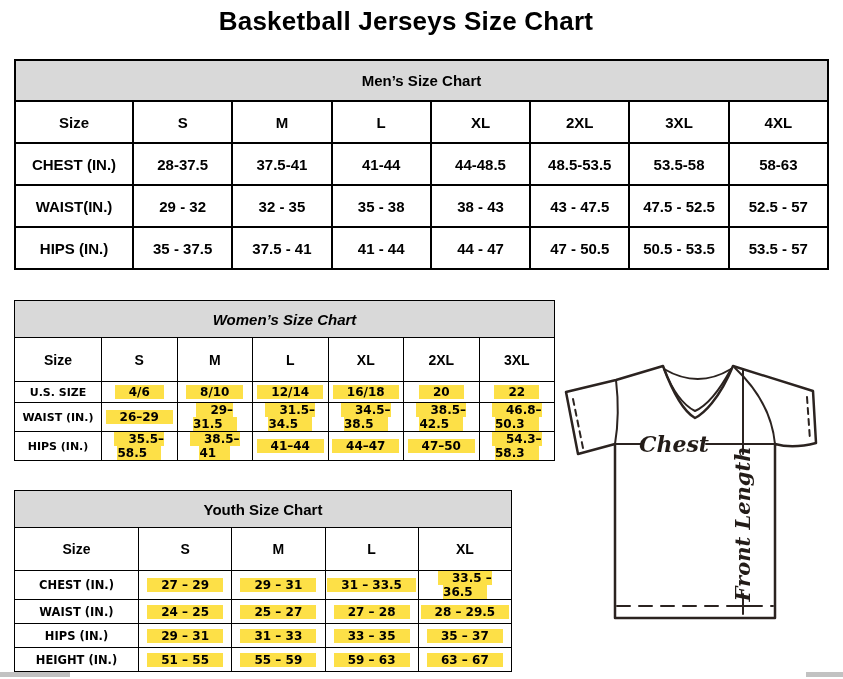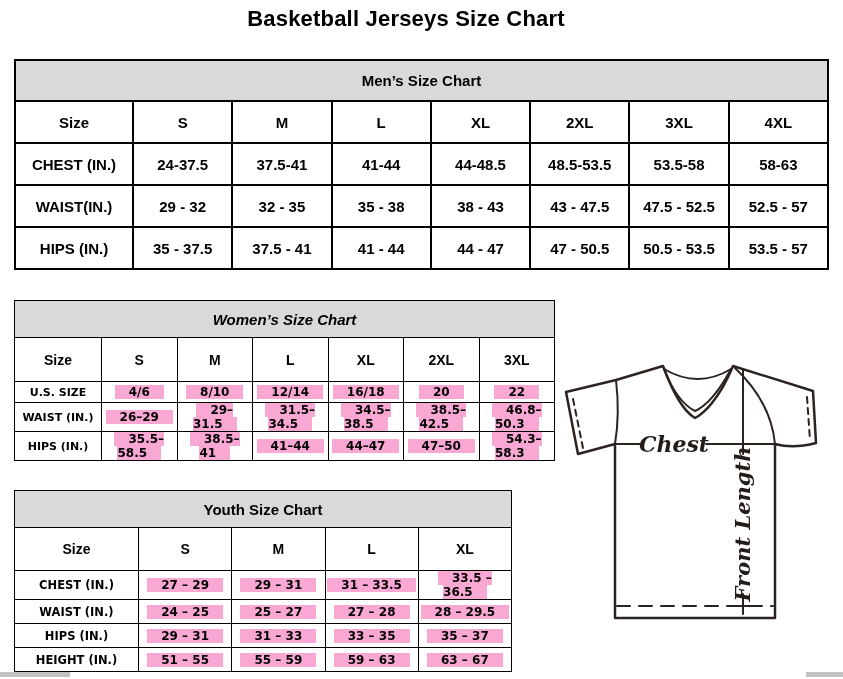--- a/index.html
+++ b/index.html
@@ -2,21 +2,21 @@
 <html><head>
 <meta charset="utf-8">
 <style>
   html,body{margin:0;padding:0;}
   body{
     width:843px;height:679px;position:relative;background:#ffffff;
     font-family:"Liberation Sans",sans-serif;color:#000;overflow:hidden;
   }
   .page-title{
     position:absolute;top:6px;left:0;width:812px;text-align:center;
-    font-size:22px;font-weight:bold;letter-spacing:0.2px;
+    font-size:26px;font-weight:bold;letter-spacing:0.2px;
   }
   .tblwrap{position:absolute;border-radius:9px;}
   table{
     border-collapse:collapse;table-layout:fixed;width:100%;
     text-align:center;font-weight:bold;color:#000;
   }
   table td{border:1px solid #000;padding:0;vertical-align:middle;}
   tr.cap td{background:#d9d9d9;font-size:15px;}
   
   .tbl-men{width:815px;}
@@ -29,21 +29,21 @@
   .tbl-women tr.cap td{height:36px;font-style:italic;}
   .tbl-women tr.size-row td{height:43px;font-size:14px;}
   .tbl-women tr.data-row td{height:20px;font-size:12px;font-family:"DejaVu Sans",sans-serif;}
   .tbl-women tr.data-row td.rowlabel{font-size:11px;}
   
   .tbl-youth{width:498px;}
   .tbl-youth tr.cap td{height:36px;}
   .tbl-youth tr.size-row td{height:42px;font-size:14px;}
   .tbl-youth tr.data-row td{height:23px;font-size:12px;font-family:"DejaVu Sans",sans-serif;}
   .tbl-youth tr.data-row td.rowlabel{font-size:11.5px;}
-  .hl tr.data-row td .val{background:#f9a8d4;padding:0 14px;}
+  .hl tr.data-row td .val{background:#fde047;padding:0 14px;}
   .pos-men{left:14px;top:59px;}
   .pos-women{left:14px;top:300px;}
   .pos-youth{left:14px;top:490px;}
   
   .jersey{position:absolute;left:558px;top:356px;width:282px;height:280px;}
   .jersey svg{display:block;width:282px;height:280px;}
   .measure-label{
     font-family:"DejaVu Serif",serif;font-style:italic;font-weight:bold;fill:#231c18;
   }
   
@@ -77,21 +77,21 @@
           <td>S</td>
           <td>M</td>
           <td>L</td>
           <td>XL</td>
           <td>2XL</td>
           <td>3XL</td>
           <td>4XL</td>
         </tr>
         <tr class="data-row">
           <td class="rowlabel">CHEST (IN.)</td>
-          <td><span class="val">24-37.5</span></td>
+          <td><span class="val">28-37.5</span></td>
           <td><span class="val">37.5-41</span></td>
           <td><span class="val">41-44</span></td>
           <td><span class="val">44-48.5</span></td>
           <td><span class="val">48.5-53.5</span></td>
           <td><span class="val">53.5-58</span></td>
           <td><span class="val">58-63</span></td>
         </tr>
         <tr class="data-row">
           <td class="rowlabel">WAIST(IN.)</td>
           <td><span class="val">29 - 32</span></td>

